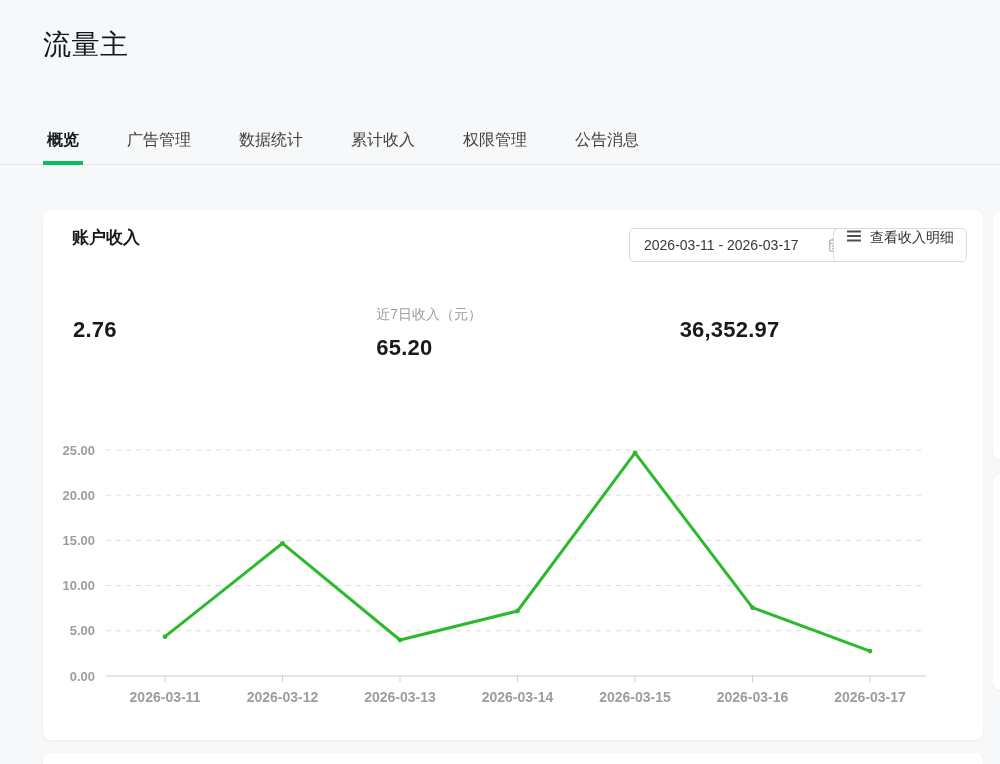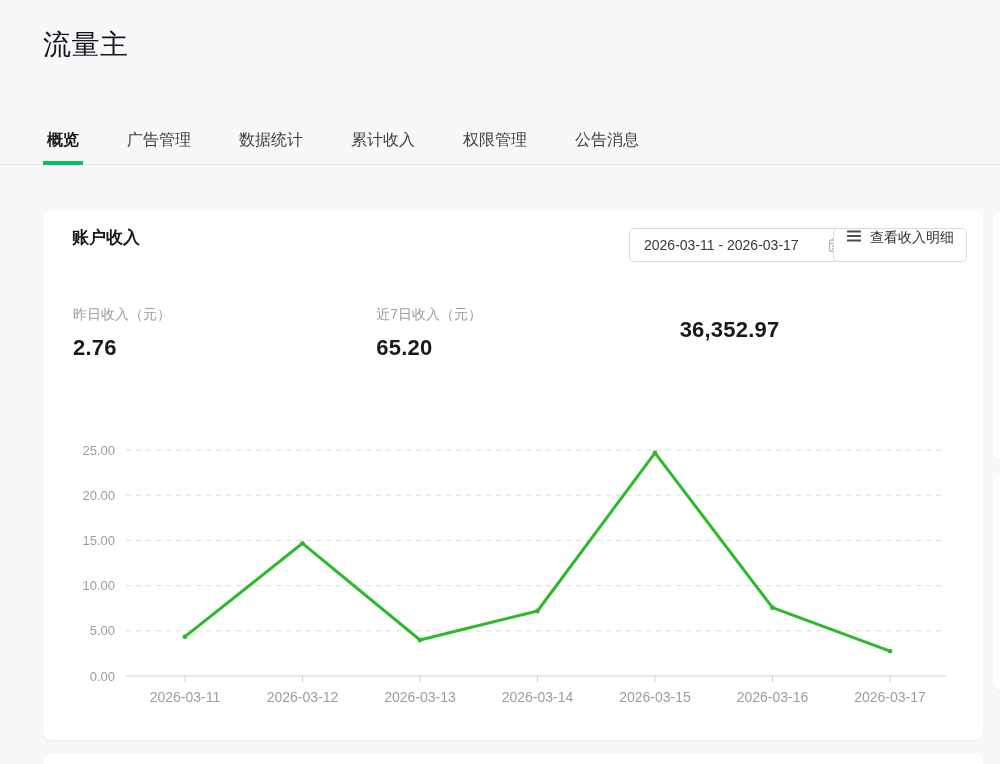--- a/index.html
+++ b/index.html
@@ -68,21 +68,21 @@
   .stat-label-row{display:flex;align-items:center;gap:8px;}
   .stat-label{font-size:14px;color:#9b9da0;}
   .help-icon{
     width:16px;height:16px;border-radius:50%;background:#c9cbcd;color:#fff;
     font-size:11px;font-weight:700;display:inline-flex;align-items:center;justify-content:center;
     cursor:pointer;line-height:1;
   }
   .stat-value{margin-top:11px;font-size:22px;font-weight:700;color:#17191b;letter-spacing:.2px;}
 
   
-  .chart-wrap{position:absolute;left:28px;top:225px;width:900px;height:285px;}
+  .chart-wrap{position:absolute;left:8px;top:225px;width:900px;height:285px;font-weight:bold;}
   .chart-wrap svg{display:block;}
 </style>
 </head>
 <body>
 
 <div id="app">
 
   <div class="page-title">流量主</div>
 
   <div class="tab-bar">
@@ -126,23 +126,20 @@
           <rect x="1" y="1.6" width="14" height="2" rx="0.5" fill="#4a4e52"></rect>
           <rect x="1" y="6" width="14" height="2" rx="0.5" fill="#4a4e52"></rect>
           <rect x="1" y="10.4" width="14" height="2" rx="0.5" fill="#4a4e52"></rect>
         </svg>
       </span>
       <span class="btn-text">查看收入明细</span>
     </div>
 
     <div class="stats-row">
         <div class="stat-item">
-          <div class="stat-label-row">
-            <span class="stat-label">昨日收入（元）</span>
-          </div>
           <div class="stat-value">2.76</div>
         </div>
         <div class="stat-item">
           <div class="stat-label-row">
             <span class="stat-label">近7日收入（元）</span>
           </div>
           <div class="stat-value">65.20</div>
         </div>
         <div class="stat-item">
           <div class="stat-value">36,352.97</div>

